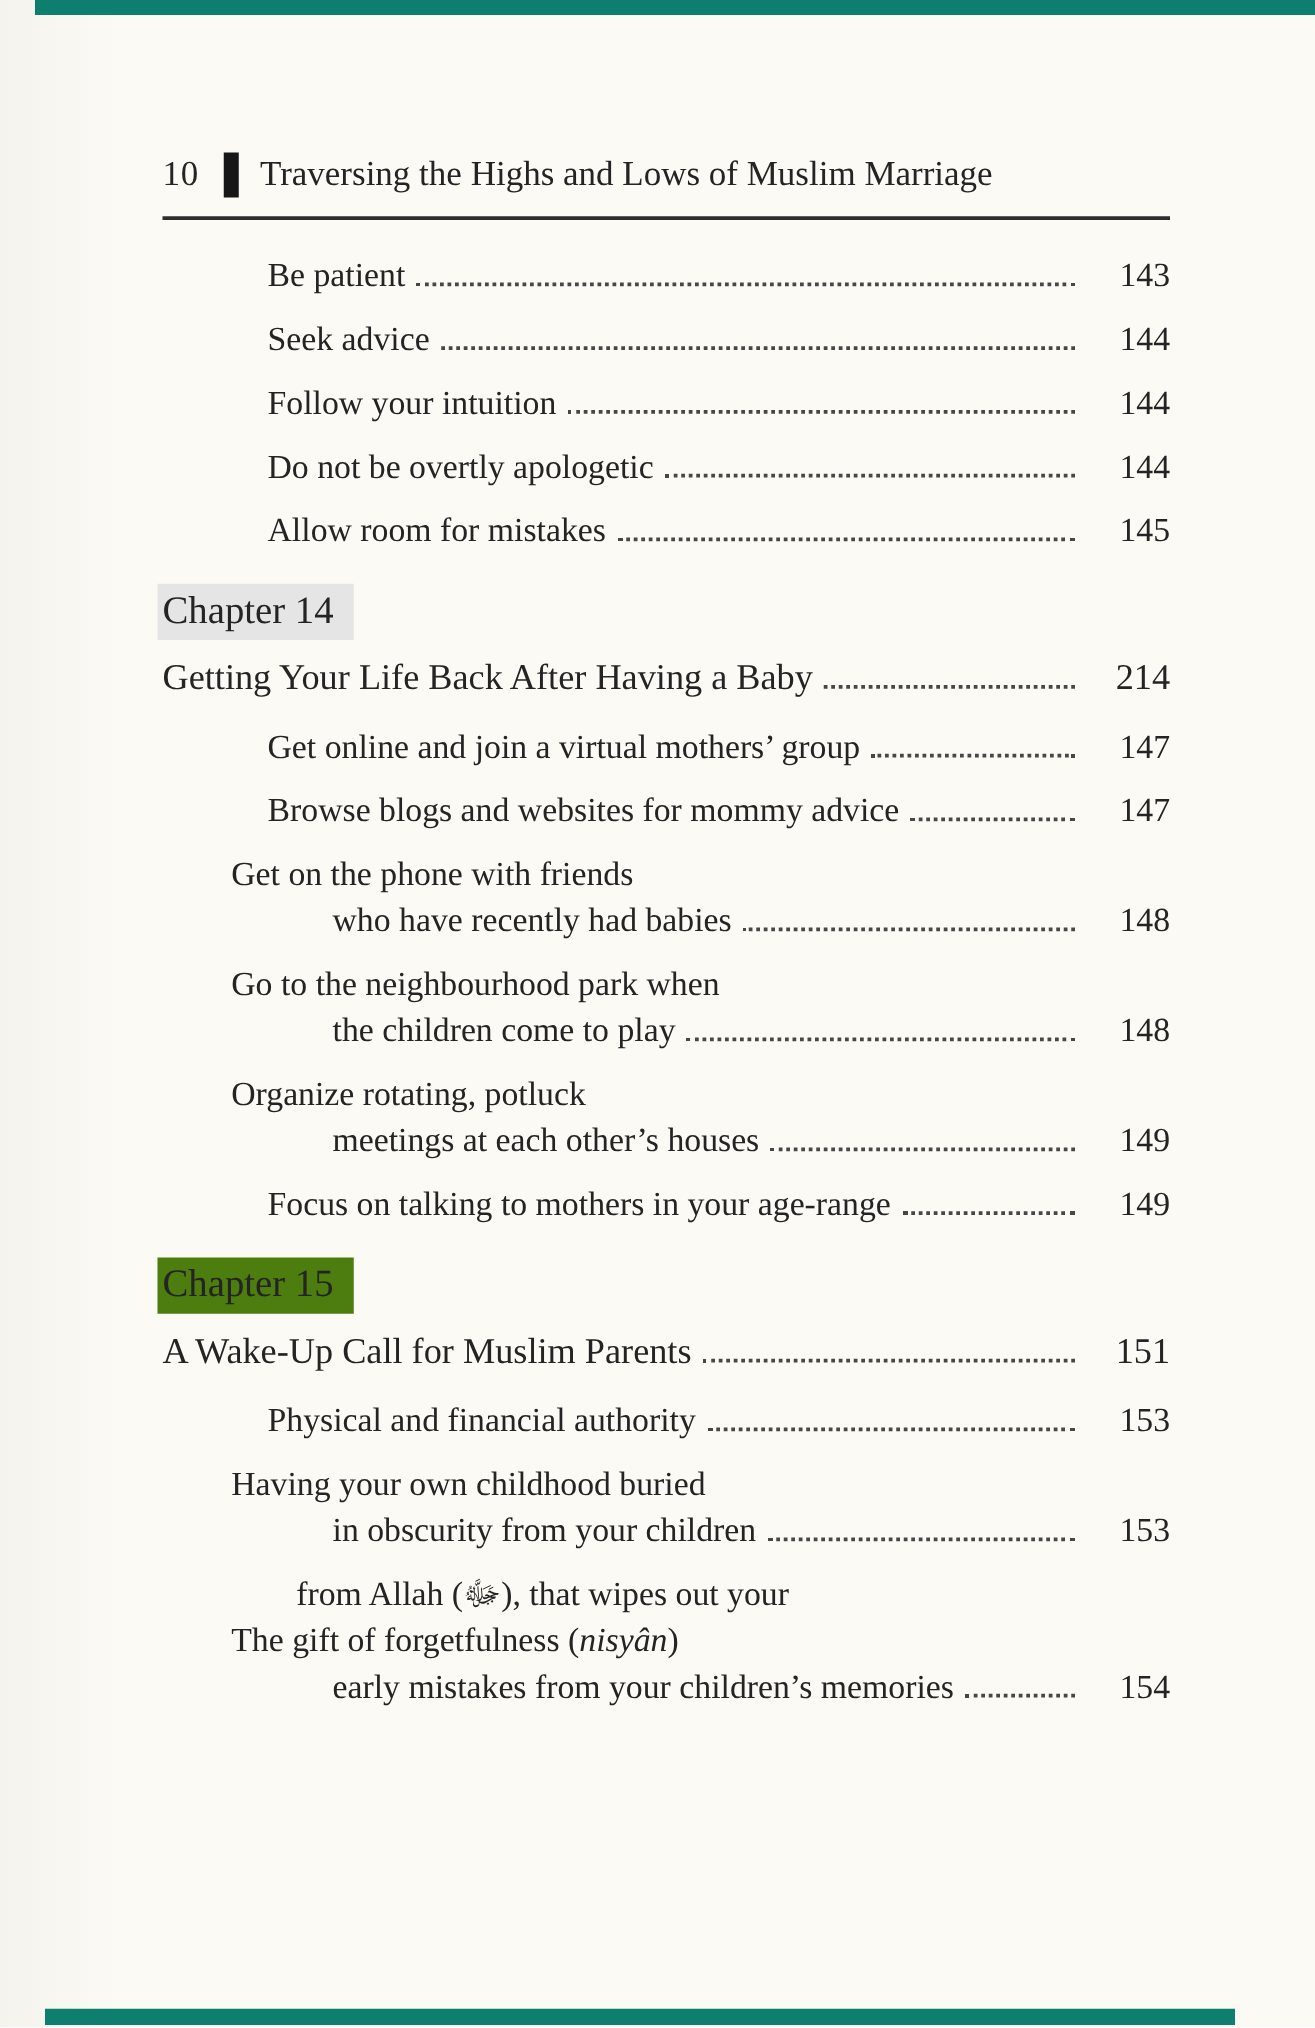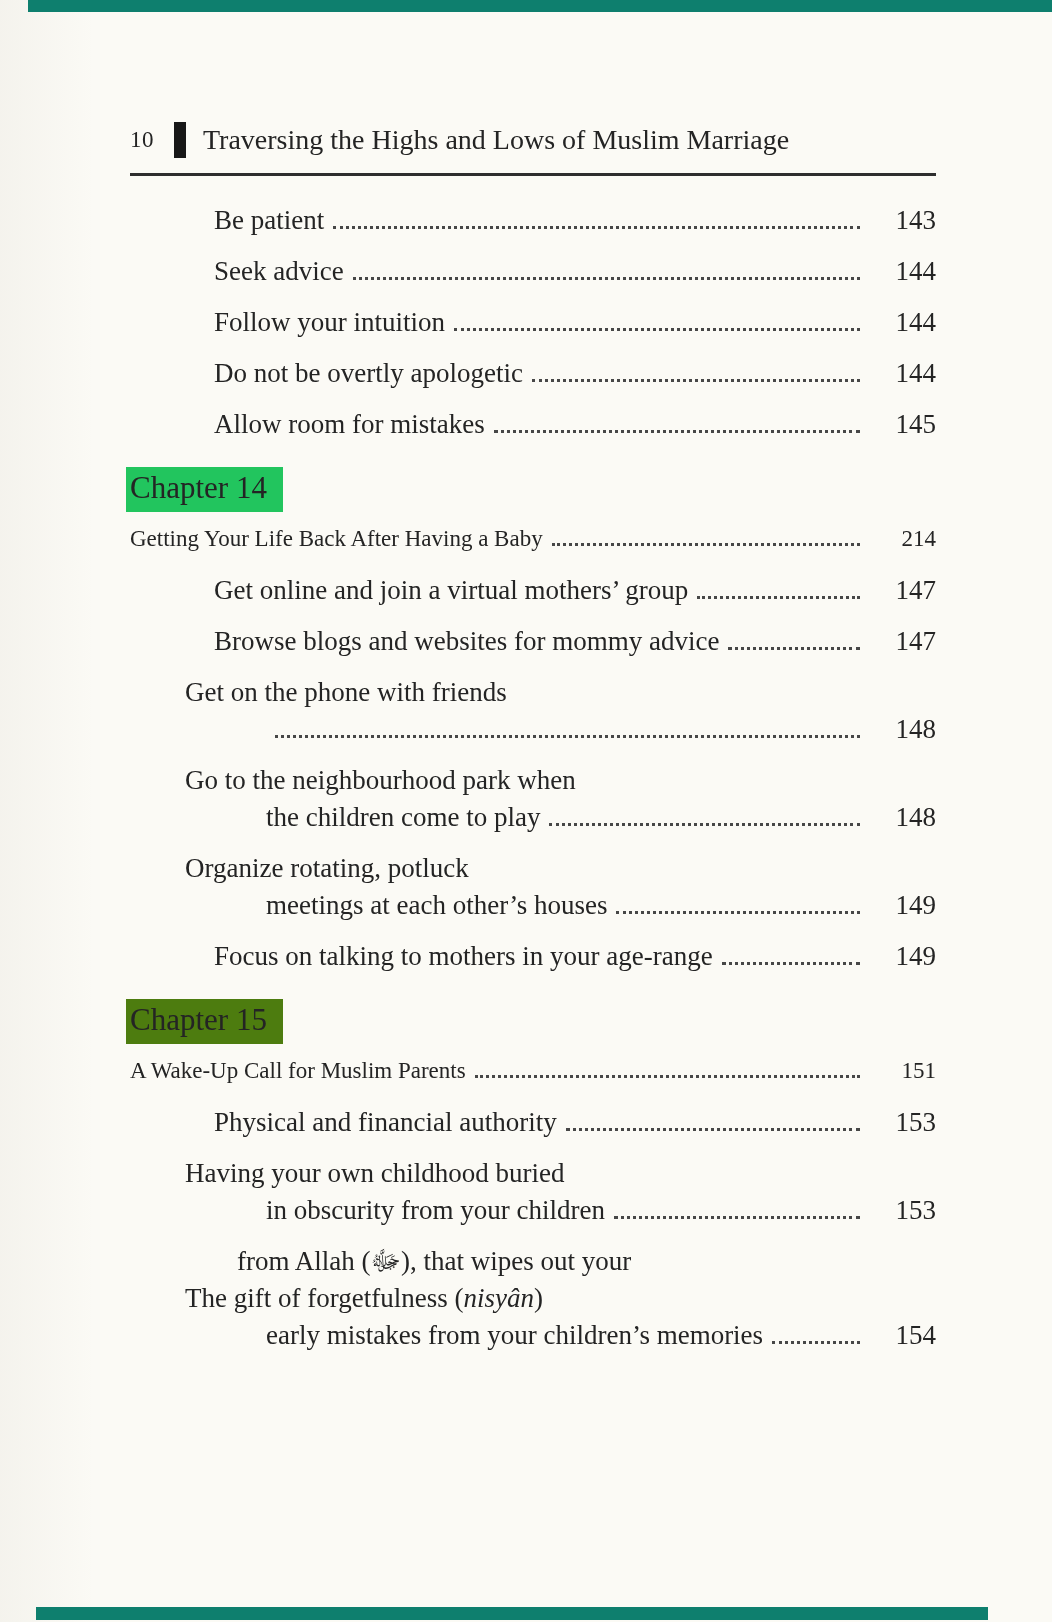--- a/index.html
+++ b/index.html
@@ -33,42 +33,42 @@
     padding: 122px 116px 0 130px;
   }
 
   
   .header {
     display: flex;
     align-items: center;
     border-bottom: 3px solid #2e2e2e;
     padding-bottom: 15px;
   }
-  .pnum { font-size: 23px; letter-spacing: 0.5px; }
+  .pnum { font-size: 28px; letter-spacing: 0.5px; }
   .hbar { width: 12px; height: 36px; background: #171717; margin: 0 17px 0 20px; flex: 0 0 auto; }
   .rtitle { font-size: 28px; white-space: nowrap; }
 
   
   .toc { margin-top: 26px; font-size: 27px; }
   .section { margin-top: 2px; }
   .section.has-chapter { margin-top: 24px; }
 
   .chapter-heading-wrap { margin: 6px 0 14px 0; }
   .chapter-heading {
     display: inline-block;
     font-size: 31px;
     background: #f2ddbb;
     padding: 3px 16px 6px 4px;
     margin-left: -4px;
   }
 
   .chapter-title-row {
     display: flex;
     align-items: baseline;
-    font-size: 23px;
+    font-size: 29px;
     margin-bottom: 20px;
   }
   .ct-text { white-space: nowrap; }
 
   .entry { padding-left: 55px; margin-bottom: 14px; }
   .entry .line { line-height: 37px; }
   .entry .cont { padding-left: 52px; }
   .line-flex { display: flex; align-items: baseline; margin-left: 29px; }
   .etext { white-space: nowrap; }
 
@@ -126,21 +126,21 @@
           </div>
           <div class="entry">
             <div class="line line-flex">
               <span class="etext">Allow room for mistakes</span>
               <span class="dots"></span>
               <span class="pg">145</span>
             </div>
           </div>
         </div>
         <div class="section has-chapter">
-          <div class="chapter-heading-wrap"><div class="chapter-heading" style="background: #22c55e;">Chapter 14</div></div>
+          <div class="chapter-heading-wrap"><div class="chapter-heading" style="background: #e5e5e5;">Chapter 14</div></div>
           <div class="chapter-title-row">
             <span class="ct-text">Getting Your Life Back After Having a Baby</span>
             <span class="dots"></span>
             <span class="pg">214</span>
           </div>
           <div class="entry">
             <div class="line line-flex">
               <span class="etext">Get online and join a virtual mothers’ group</span>
               <span class="dots"></span>
               <span class="pg">147</span>
@@ -149,20 +149,21 @@
           <div class="entry">
             <div class="line line-flex">
               <span class="etext">Browse blogs and websites for mommy advice</span>
               <span class="dots"></span>
               <span class="pg">147</span>
             </div>
           </div>
           <div class="entry">
             <div class="line">Get on the phone with friends</div>
             <div class="line cont line-flex">
+              <span class="etext">who have recently had babies</span>
               <span class="dots"></span>
               <span class="pg">148</span>
             </div>
           </div>
           <div class="entry">
             <div class="line">Go to the neighbourhood park when</div>
             <div class="line cont line-flex">
               <span class="etext">the children come to play</span>
               <span class="dots"></span>
               <span class="pg">148</span>

